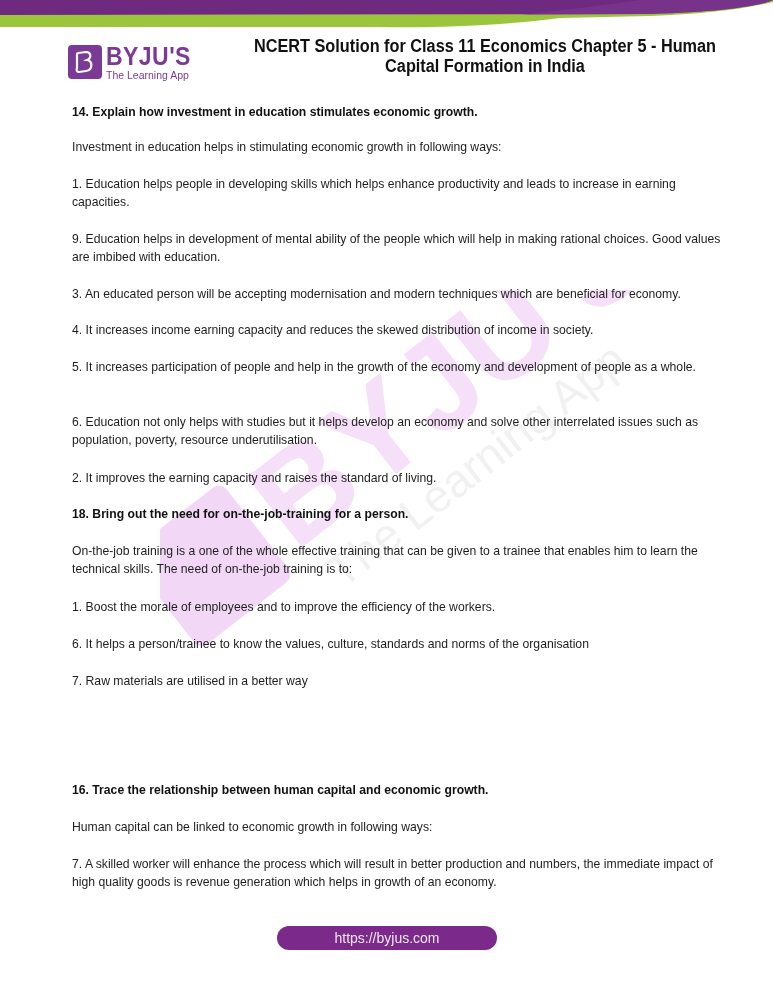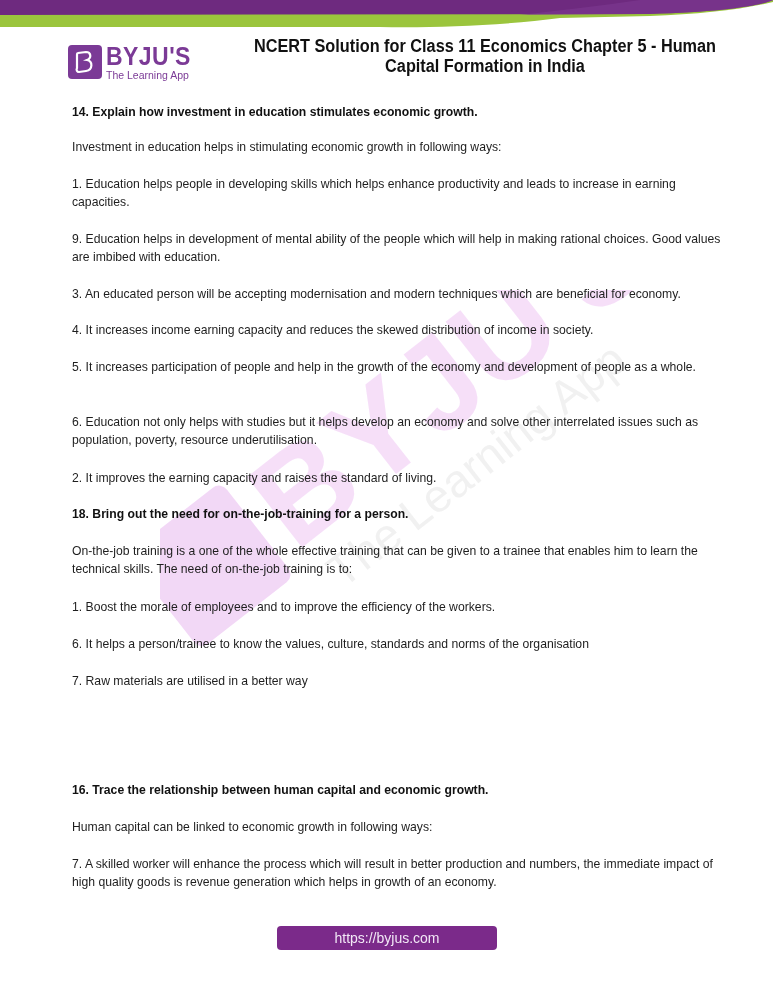--- a/index.html
+++ b/index.html
@@ -16,21 +16,21 @@
     .logo-tag { font-size: 10.5px; color: #7b3a96; margin-top: 1px; }
 
     .doc-title { position: absolute; left: 220px; top: 36px; width: 530px; text-align: center; font-size: 17.5px; font-weight: bold; line-height: 20px; color: #111; transform: scaleX(0.93); transform-origin: center; }
 
     .watermark { position: absolute; left: 160px; top: 290px; width: 480px; height: 400px; pointer-events: none; }
 
     .content { position: absolute; left: 68px; top: 0; width: 650px; }
     .p { position: absolute; left: 4px; width: 650px; font-size: 12.2px; line-height: 18px; color: #1e1e1e; }
     .q { font-weight: bold; color: #111; }
 
-    .footer-pill { position: absolute; left: 277px; top: 926px; width: 220px; height: 24px; background: #7b2a8a; border-radius: 4px; color: #f2e8f6; font-size: 14px; display: flex; align-items: center; justify-content: center; }
+    .footer-pill { position: absolute; left: 277px; top: 926px; width: 220px; height: 24px; background: #7b2a8a; border-radius: 12px; color: #f2e8f6; font-size: 14px; display: flex; align-items: center; justify-content: center; }
   </style>
 </head>
 <body>
 
 <div class="top-band">
   <svg width="773" height="30" viewBox="0 0 773 30">
     <path d="M0 0 H773 V2 C740 10 700 14 650 16 L560 18 C500 26 430 28 380 27 L0 27 Z" fill="#9bc53d"></path>
     <path d="M0 0 H773 V0 C760 6 720 12 650 14 L0 15 Z" fill="#6e2a7f"></path>
     <path d="M540 0 H773 C760 6 720 12 650 14 L520 15 C560 10 600 6 640 0 Z" fill="#7d3a91" opacity="0.6"></path>
   </svg>

